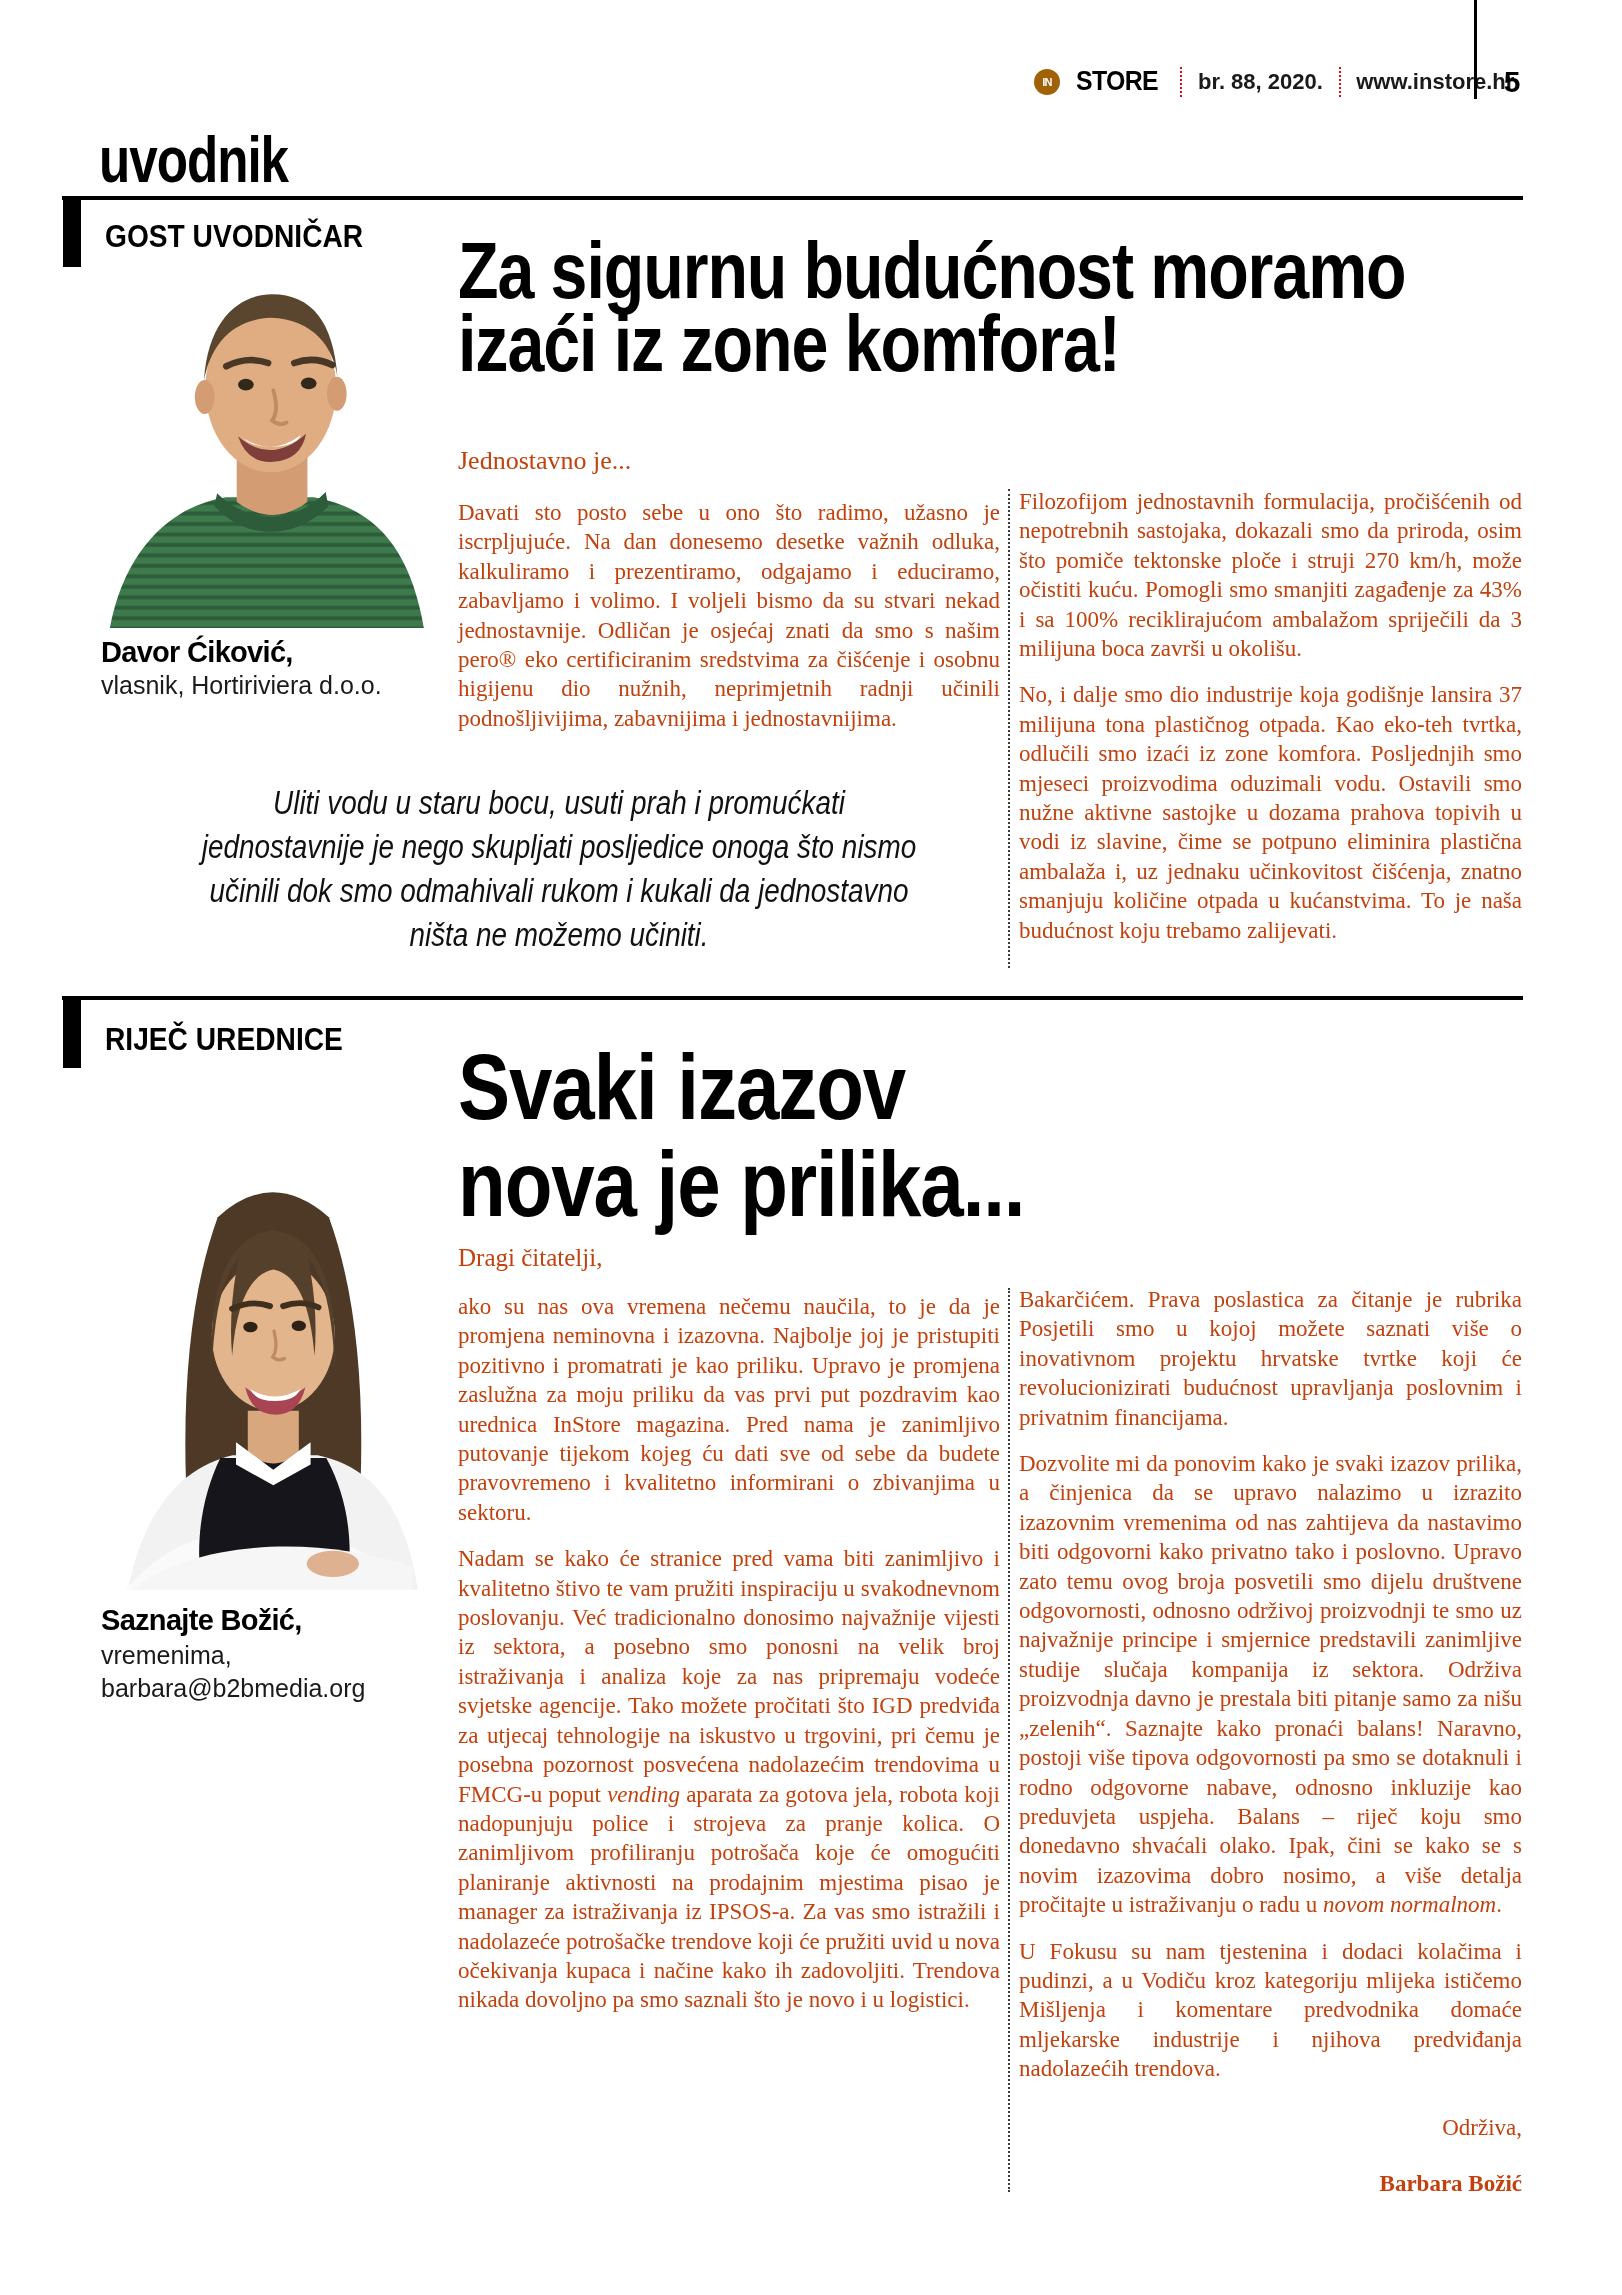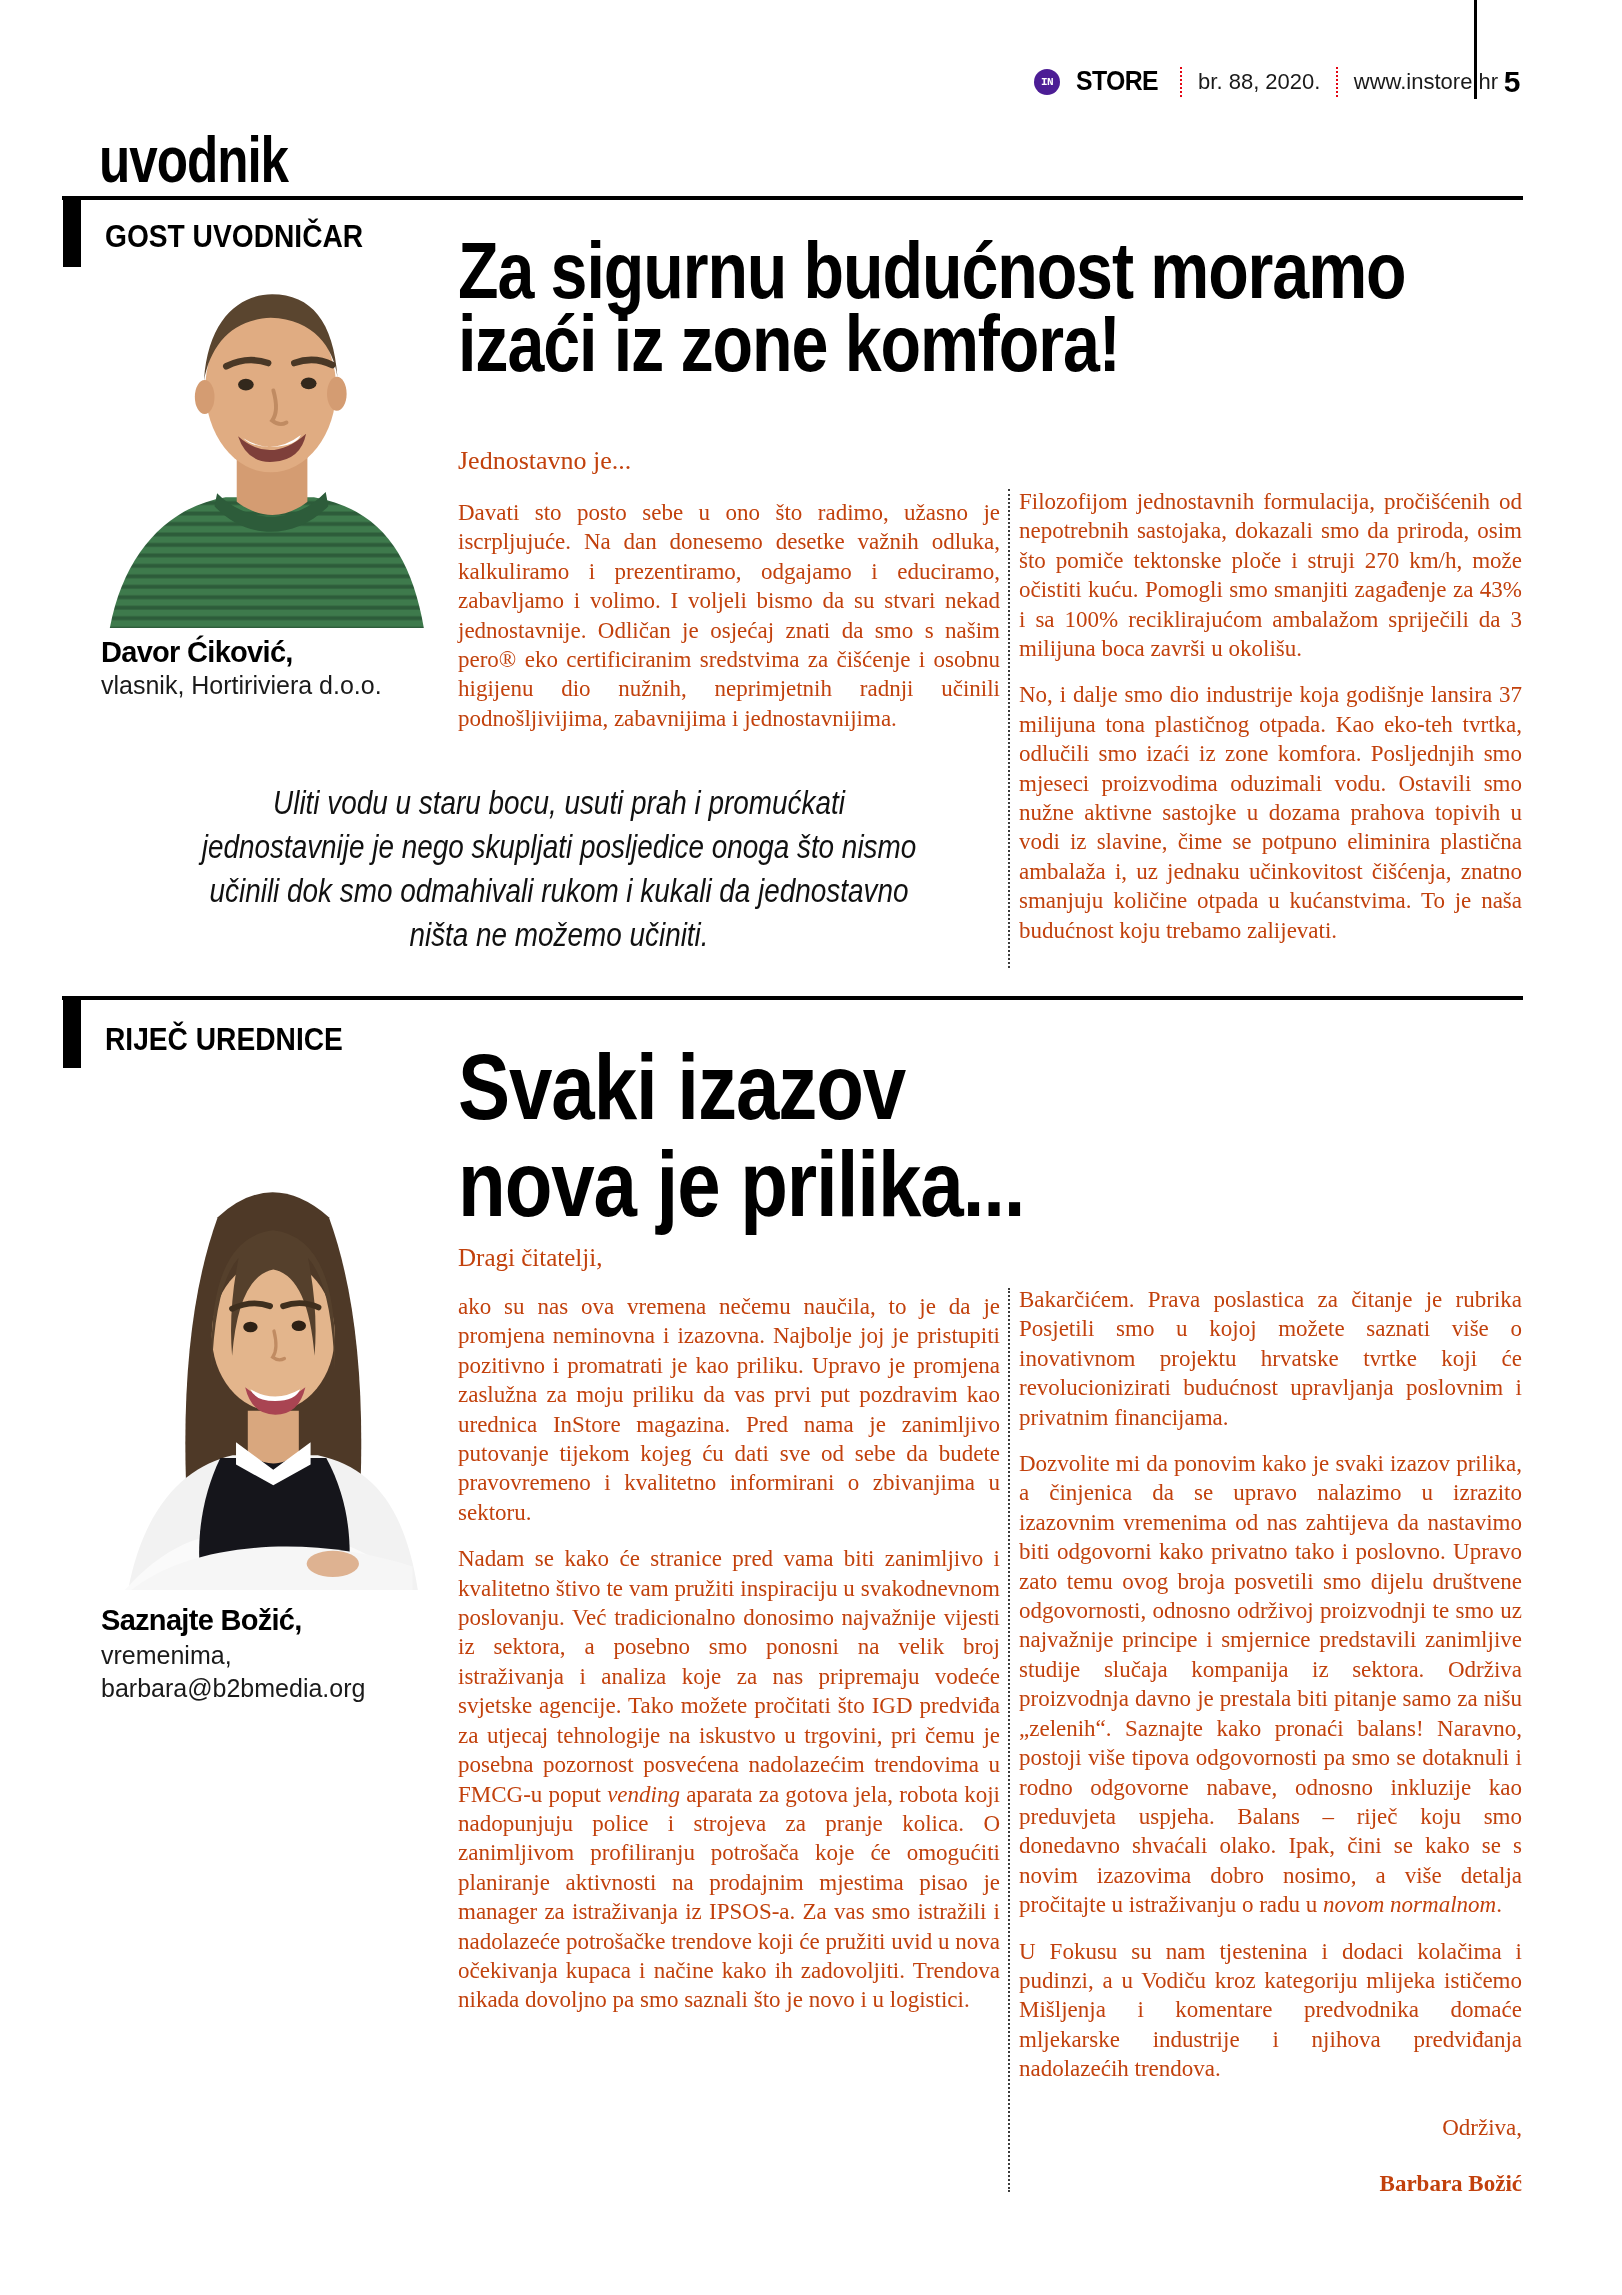--- a/index.html
+++ b/index.html
@@ -1,24 +1,24 @@
 <!DOCTYPE html>
 <html lang="hr" style="font-size:10.5px"><head>
 <meta charset="utf-8">
 <style>
   html,body{margin:0;padding:0;background:#ffffff;}
   .page{position:relative;width:1623px;height:2295px;background:#ffffff;overflow:hidden;
         font-family:"Liberation Sans",sans-serif;color:#000;}
 
   
   .header-meta{position:absolute;top:65px;left:1034px;height:33px;display:flex;align-items:center;gap:15.7px;}
-  .logo-ring{width:26px;height:26px;border-radius:50%;background:#4c1d95;color:#fff;display:flex;
-             align-items:center;justify-content:center;font-weight:bold;font-size:11px;letter-spacing:-0.7px;font-family:Liberation Mono, monospace;}
+  .logo-ring{width:26px;height:26px;border-radius:50%;background:#a16207;color:#fff;display:flex;
+             align-items:center;justify-content:center;font-weight:bold;font-size:11px;letter-spacing:-0.7px;}
   .brand{font-size:27px;font-weight:900;letter-spacing:-0.7px;transform:scaleX(.92);transform-origin:0 50%;}
-  .meta-txt{font-size:22px;color:#1a1a1a;}
+  .meta-txt{font-size:22px;color:#1a1a1a;font-weight:bold;}
   .red-dots{width:0;height:30px;border-left:2.6px dotted #e30613;}
   .hdr-vline{position:absolute;left:1474px;top:0;width:3.3px;height:99px;background:#000;}
   .pagenum{position:absolute;left:1484px;top:65px;width:56px;text-align:center;font-size:30px;font-weight:900;}
 
   
   .uvodnik{position:absolute;left:99px;top:123px;font-size:64px;font-weight:900;letter-spacing:-1.3px;
            transform:scaleX(.80);transform-origin:0 0;white-space:nowrap;}
 
   .rule{position:absolute;left:62px;width:1461px;height:3.9px;background:#000;}
   .secbar{position:absolute;left:63px;width:18.3px;background:#000;}

